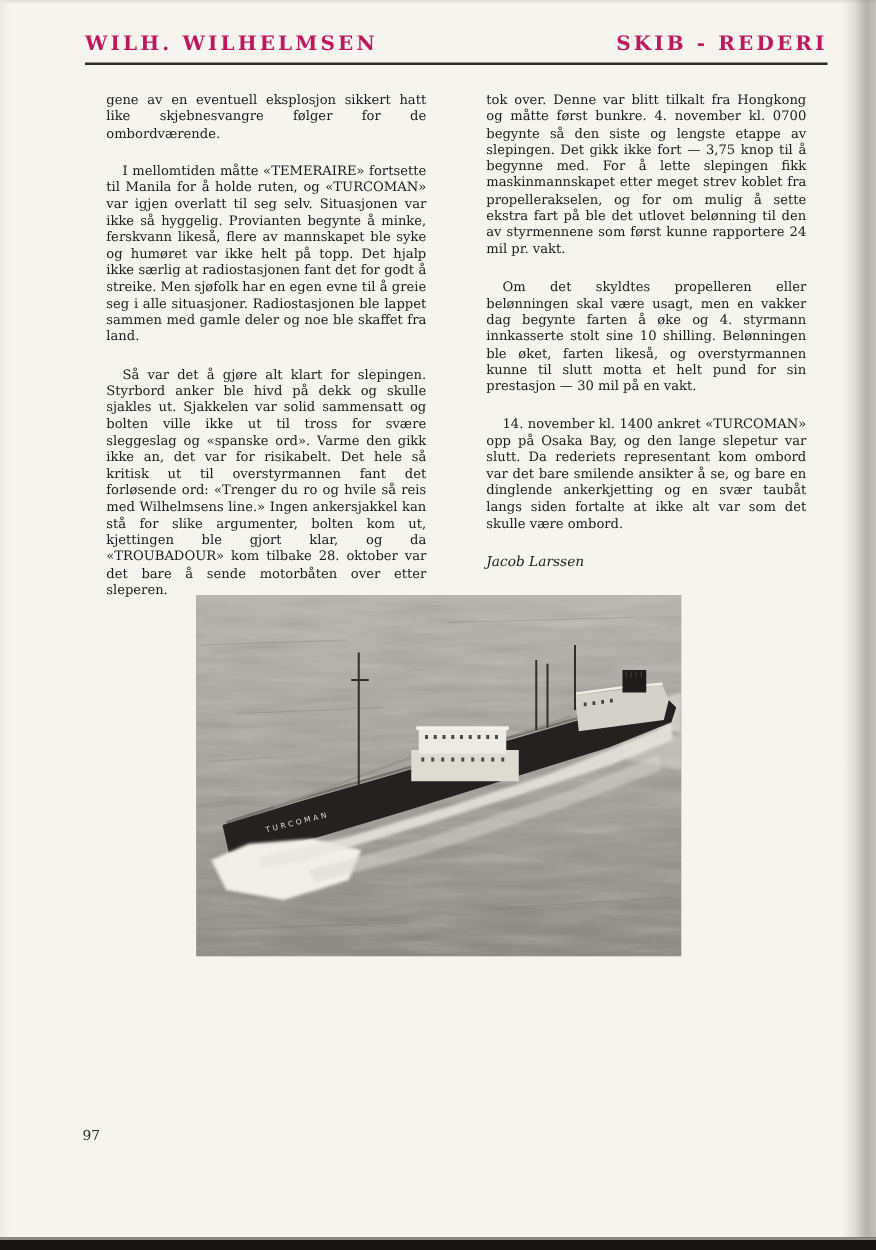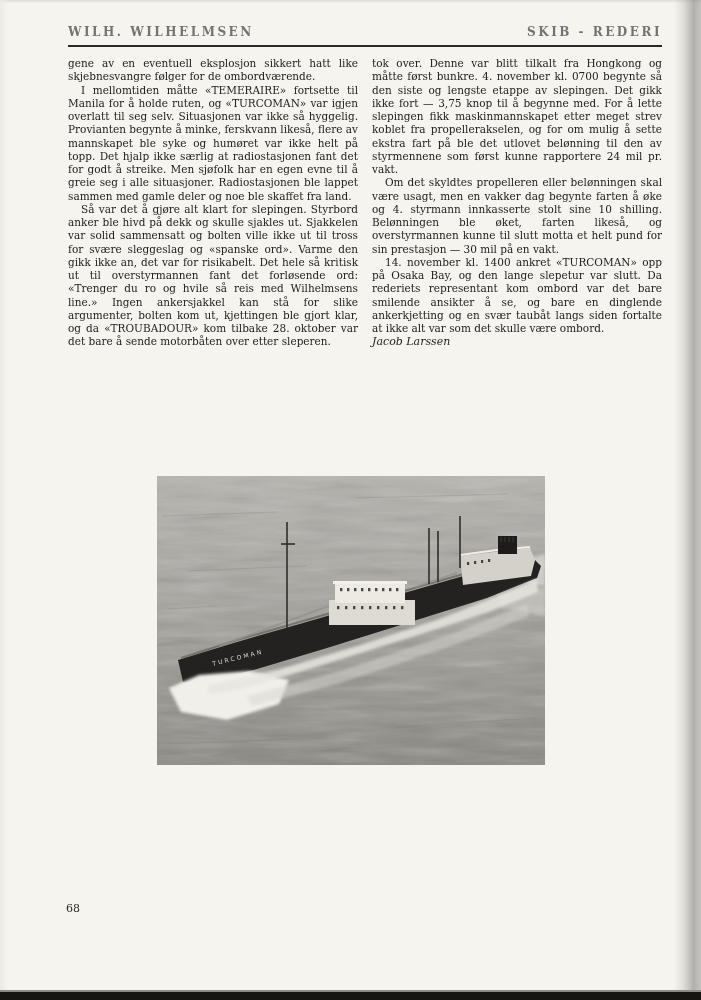--- a/index.html
+++ b/index.html
@@ -17,30 +17,30 @@
   .edge-right{position:absolute;right:0;top:0;width:27px;height:100%;
     background:linear-gradient(to right,rgba(166,164,160,0) 0%,rgba(166,164,160,.28) 35%,
       rgba(124,122,118,.55) 72%,rgba(148,146,142,.5) 100%);}
   .edge-bottom{position:absolute;left:0;bottom:0;width:100%;height:8px;
     background:#171511;border-top:2px solid #8d8b87;}
 
   .masthead{
     position:absolute;left:68px;top:25px;width:594px;
     display:flex;justify-content:space-between;align-items:flex-end;
     border-bottom:2px solid #2b2a27;padding-bottom:6px;
-    font-size:12px;font-weight:bold;letter-spacing:2.5px;color:#737373;
+    font-size:16px;font-weight:bold;letter-spacing:2.5px;color:#be185d;
   }
 
   .article{
     position:absolute;left:68px;top:57px;width:594px;
     display:flex;gap:14px;
     font-size:10.5px;line-height:13.25px;
   }
   .col{width:290px;}
-  .col p{margin:0;text-align:justify;}
+  .col p{margin:17px;text-align:justify;}
   .col p + p{text-indent:13px;}
   .signature{
     margin-top:6px;text-align:right;padding-right:34px;
     font-style:italic;font-size:11px;text-indent:0 !important;
   }
 
   .photo{
     position:absolute;left:157px;top:476px;width:388px;height:289px;
     background:#9d9c96;
   }
@@ -172,13 +172,13 @@
     <g>
       <polygon filter="url(#soft)" points="12,212 42,199 92,195 132,204 122,228 70,244 24,236" fill="#f0efe9"></polygon>
       <polygon filter="url(#soft)" opacity="0.85" points="50,210 120,194 200,170 280,144 340,120 380,103 381,116 332,136 252,162 162,190 82,214 52,218" fill="#e7e6df"></polygon>
       <polygon filter="url(#soft)" opacity="0.5" points="90,220 180,196 300,156 370,128 372,140 300,168 180,208 95,230" fill="#d8d6cf"></polygon>
     </g>
 
     <text x="56" y="190" transform="rotate(-14 56 190)" font-family="DejaVu Sans, sans-serif" font-size="6" letter-spacing="2.2" fill="#dddbd4">TURCOMAN</text>
   </svg>
 </div>
 
-<div class="page-number">68</div>
+<div class="page-number">97</div>
 
 </body></html>

